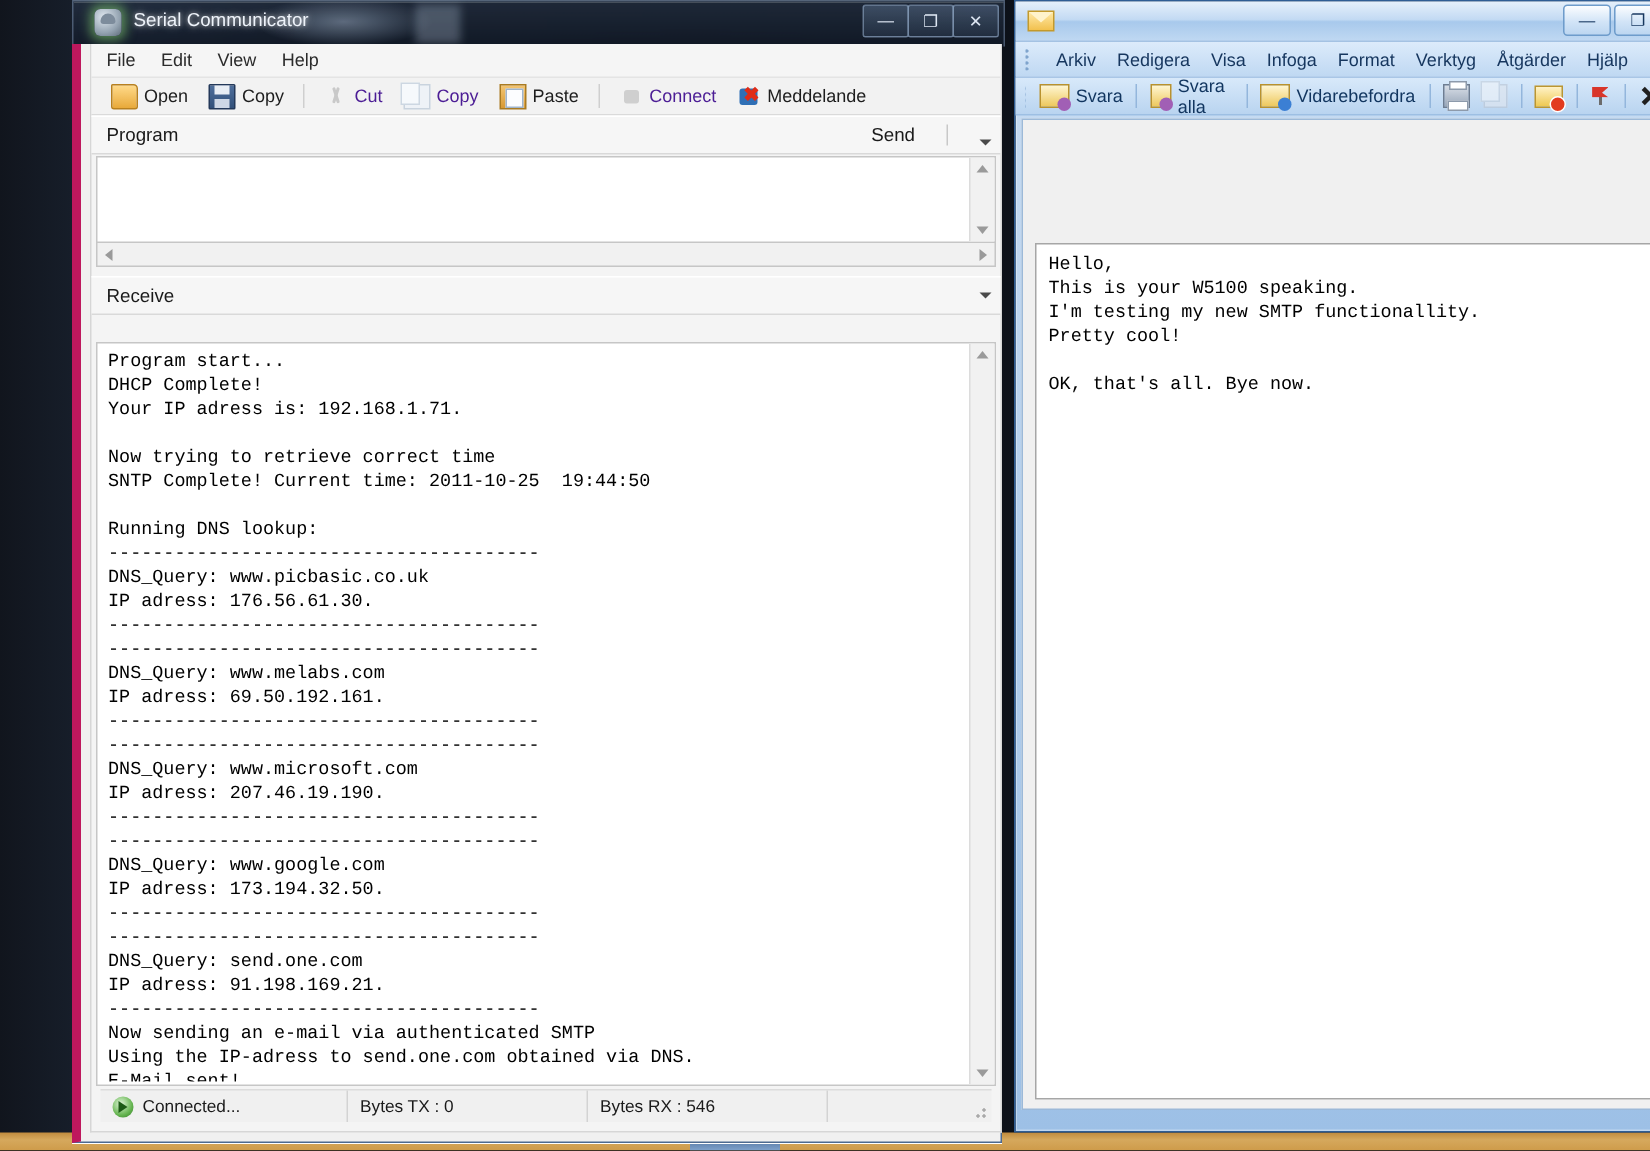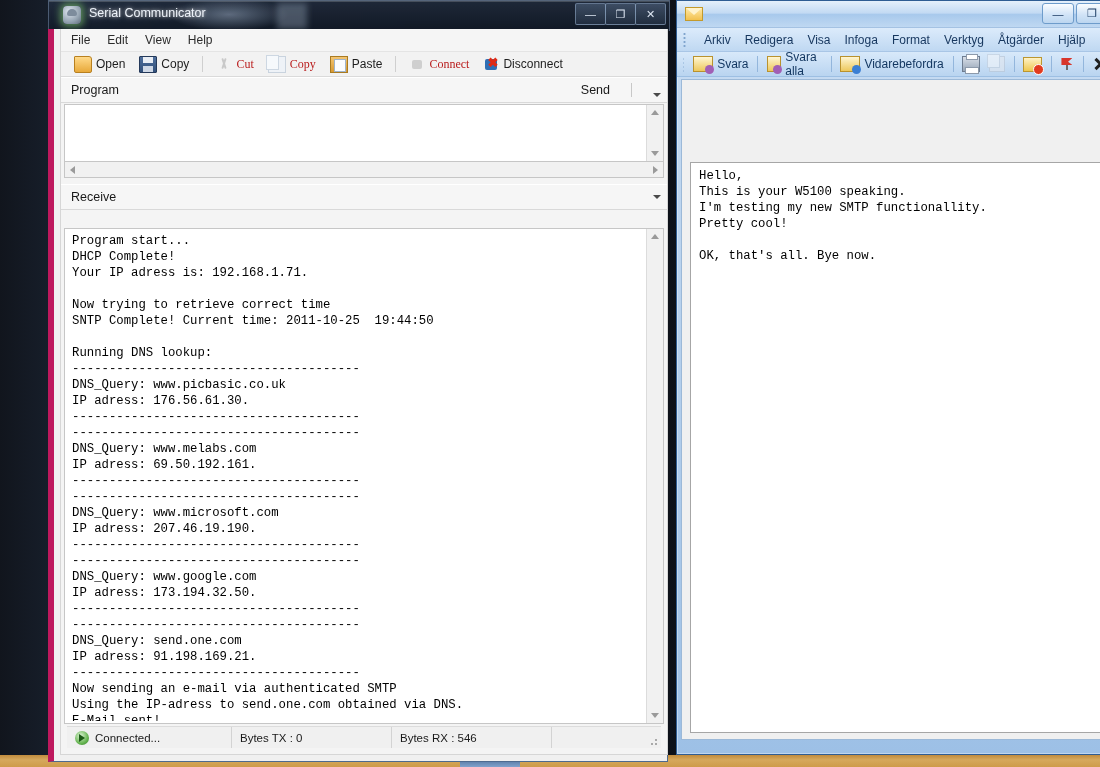--- a/index.html
+++ b/index.html
@@ -55,21 +55,21 @@
     background:#f0f0f0;border-left:6px solid #be185d;border-right:1px solid #4d6a8f;border-bottom:1px solid #4d6a8f;
     box-sizing:border-box;}
   #serial-inner{position:absolute;left:6px;top:0;width:608px;bottom:6px;background:#f4f4f4;
     border:1px solid #d6d6d6;border-top:none;box-sizing:border-box;}
   .menubar{height:22px;display:flex;align-items:center;padding-left:10px;gap:17px;
     background:#f5f5f5;border-bottom:1px solid #e4e4e4;}
   .menu-item{font-size:12px;color:#2b2b2b;}
   .toolbar{height:24px;display:flex;align-items:center;padding-left:8px;gap:4px;
     background:#f2f2f2;border-bottom:1px solid #dadada;}
   .tbtn{display:flex;align-items:center;gap:4px;padding:1px 5px;font-size:12px;color:#1d1d1d;}
-  .tbtn.dis{color:#b91c1c;font-family:Liberation Serif, serif;}
+  .tbtn.dis{color:#4c1d95;}
   .tsep{width:1px;height:16px;background:#cfcfcf;margin:0 4px;}
   .ico{width:16px;height:15px;position:relative;display:inline-block;}
   
   .ico-folder{background:linear-gradient(180deg,#ffda8a,#e8a93a);border:1px solid #b8801f;border-radius:1px 3px 2px 2px;}
   .ico-folder:before{content:"";position:absolute;left:0;top:-2px;width:7px;height:3px;background:#e8b busy;}
   
   .ico-save{background:linear-gradient(180deg,#4f6f9c,#32507a);border:1px solid #24395a;border-radius:1px;}
   .ico-save:before{content:"";position:absolute;left:3px;top:0;width:10px;height:6px;background:#e9eef5;}
   .ico-save:after{content:"";position:absolute;left:3px;bottom:0;width:10px;height:6px;background:#cfd8e6;}
   
@@ -240,21 +240,21 @@
           <span class="ico ico-paste"></span>
           <span>Paste</span>
         </div>
         <div class="tsep"></div>
         <div class="tbtn dis">
           <span class="ico ico-plug"></span>
           <span>Connect</span>
         </div>
         <div class="tbtn">
           <span class="ico ico-disc"></span>
-          <span>Disconnect</span>
+          <span>Meddelande</span>
         </div>
       </div>
 
       <div class="panelhdr">
         <span>Program</span>
         <span class="panelhdr-right">
           <span>Send</span>
           <span class="vsep"></span>
           <span class="caret-dn"></span>
         </span>

